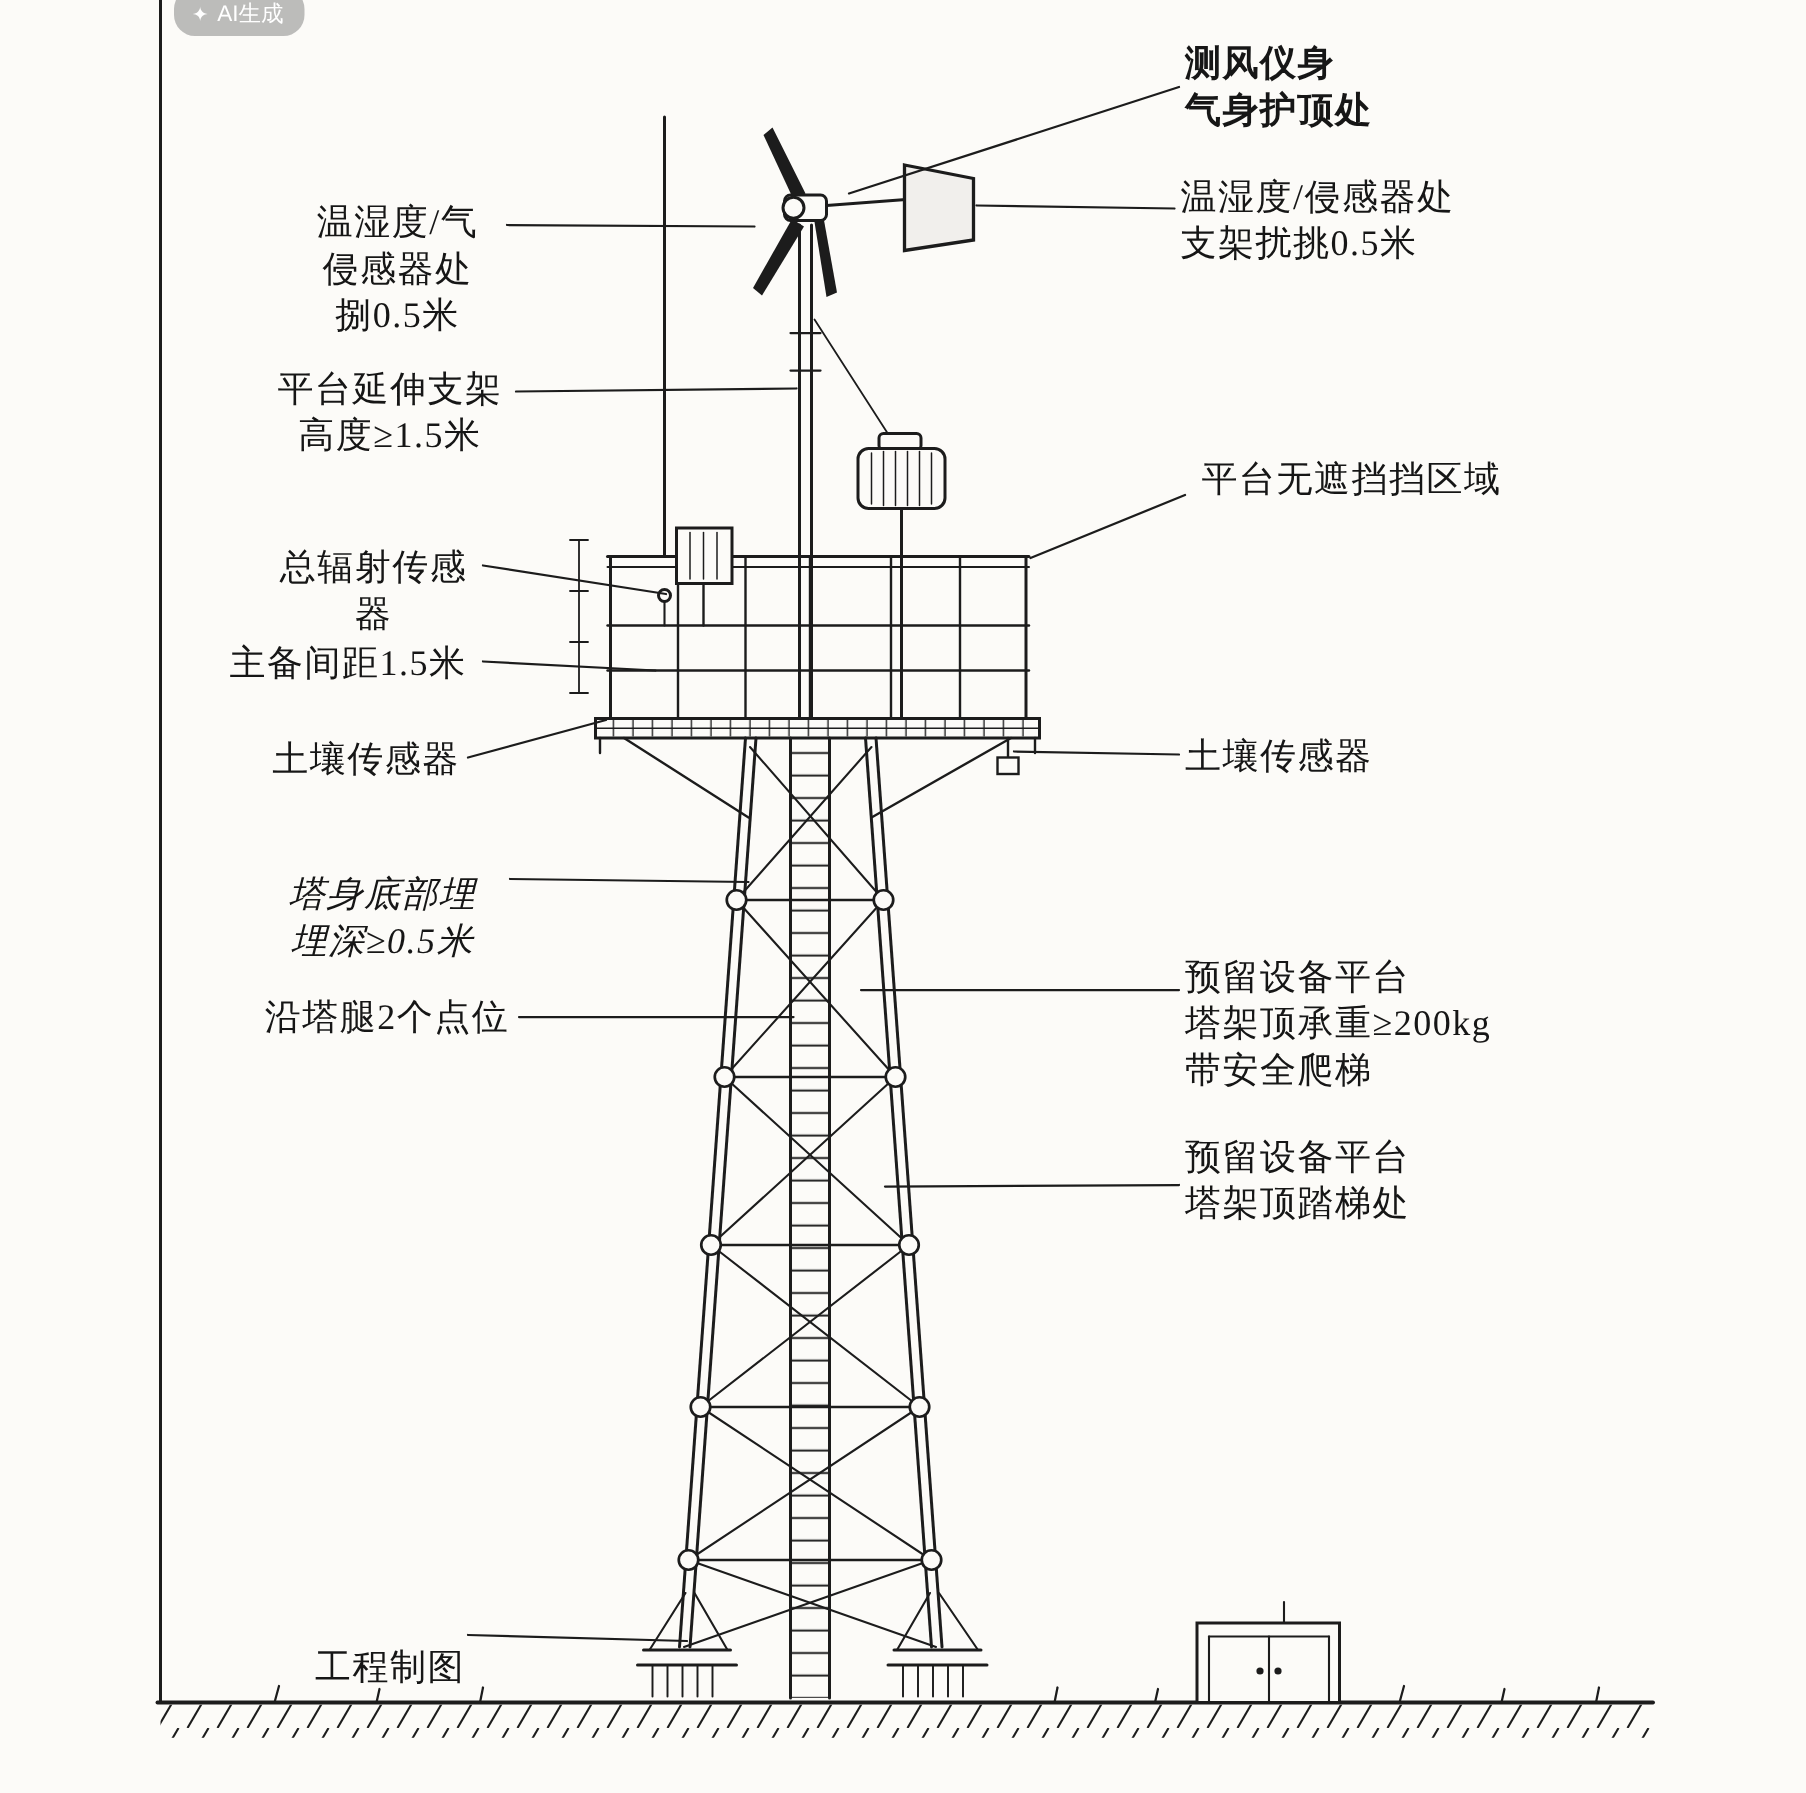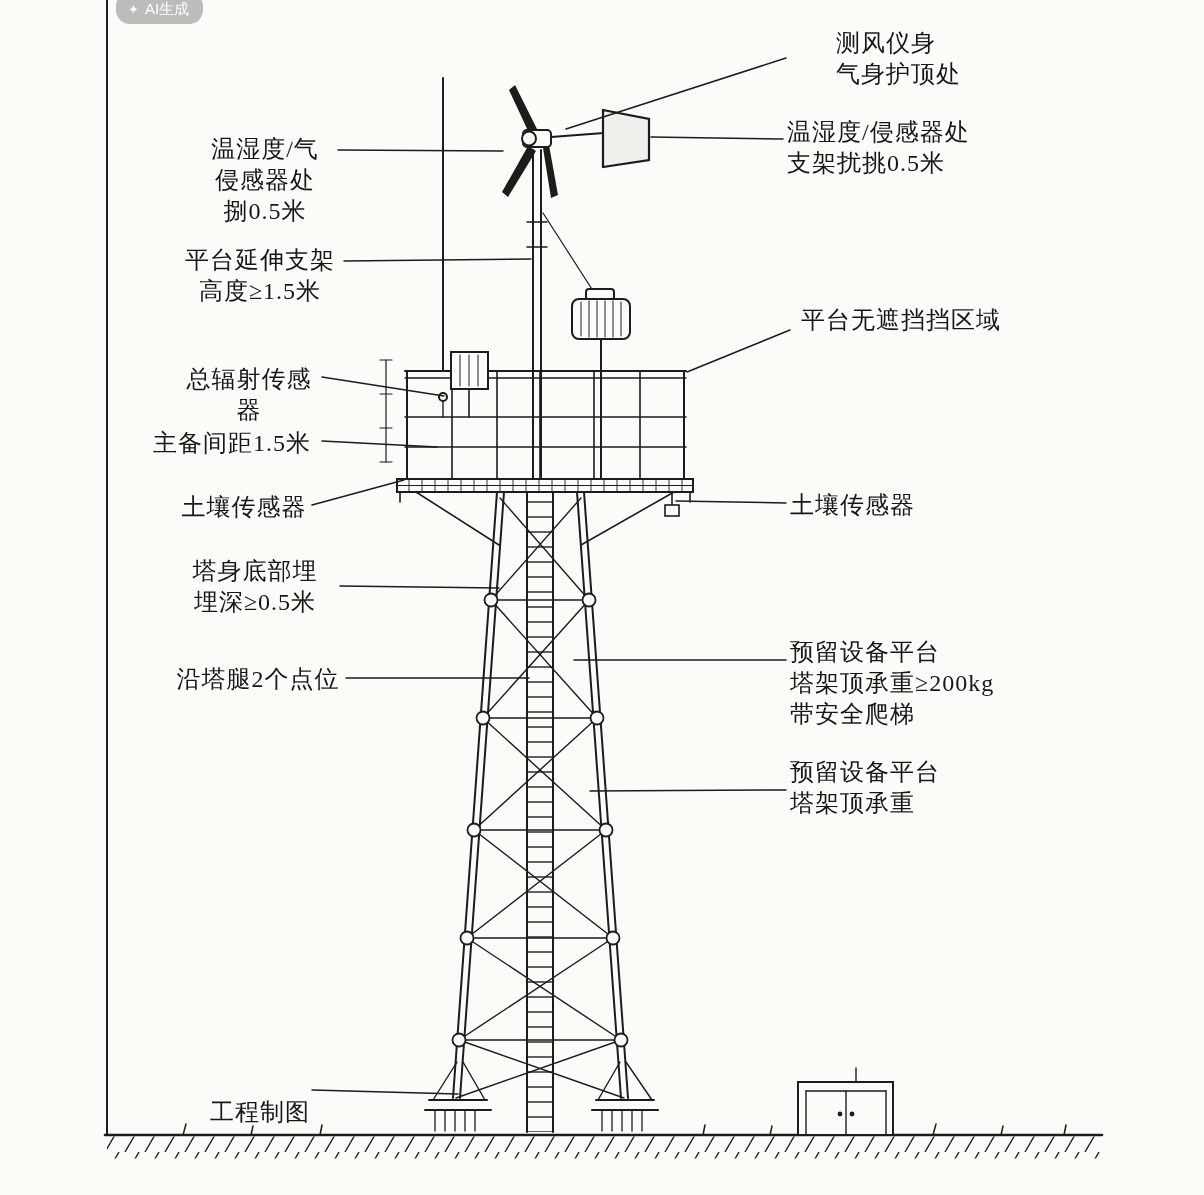--- a/index.html
+++ b/index.html
@@ -250,34 +250,34 @@
   </div>
 
   <div class="label t-center" style="left:142px;top:428px;width:180px;text-align:center;">
     <span>主备间距1.5米</span>
   </div>
 
   <div class="label t-center" style="left:178px;top:492px;width:132px;">
     <span>土壤传感器</span>
   </div>
 
-  <div class="label t-center" style="left:170px;top:556px;width:170px;">
+  <div class="label t-center" style="left:170px;top:582px;width:170px;font-style:italic;">
     <span>塔身底部埋</span>
     <span>埋深≥0.5米</span>
   </div>
 
   <div class="label t-center" style="left:170px;top:664px;width:176px;">
     <span>沿塔腿2个点位</span>
   </div>
 
   <div class="label t-center" style="left:210px;top:1077px;width:100px;margin-top:20px;">
     <span>工程制图</span>
   </div>
 
-  <div class="label t-left" style="left:836px;top:28px;width:220px;">
+  <div class="label t-left" style="left:790px;top:28px;width:220px;font-weight:bold;">
     <span>测风仪身</span>
     <span>气身护顶处</span>
   </div>
 
   <div class="label t-left" style="left:787px;top:117px;width:240px;">
     <span>温湿度/侵感器处</span>
     <span>支架扰挑0.5米</span>
   </div>
 
   <div class="label t-center" style="left:793px;top:305px;width:216px;">
@@ -289,16 +289,16 @@
   </div>
 
   <div class="label t-left" style="left:790px;top:637px;width:240px;">
     <span>预留设备平台</span>
     <span>塔架顶承重≥200kg</span>
     <span>带安全爬梯</span>
   </div>
 
   <div class="label t-left" style="left:790px;top:757px;width:220px;">
     <span>预留设备平台</span>
-    <span>塔架顶承重</span>
+    <span>塔架顶踏梯处</span>
   </div>
 
 </div>
 
 </body></html>

